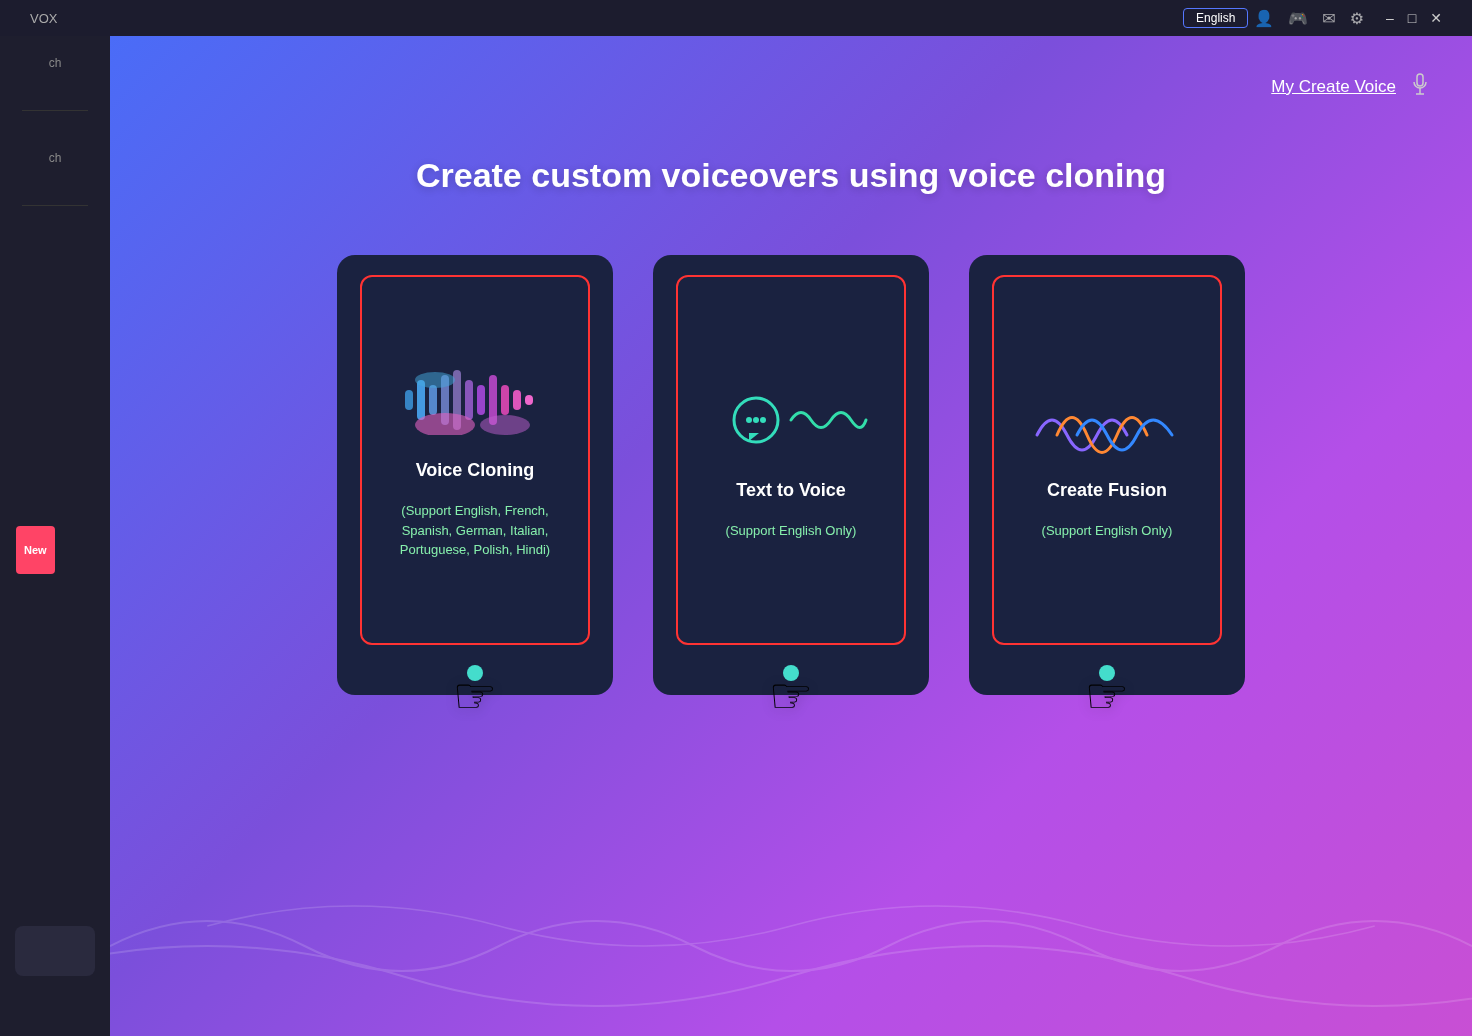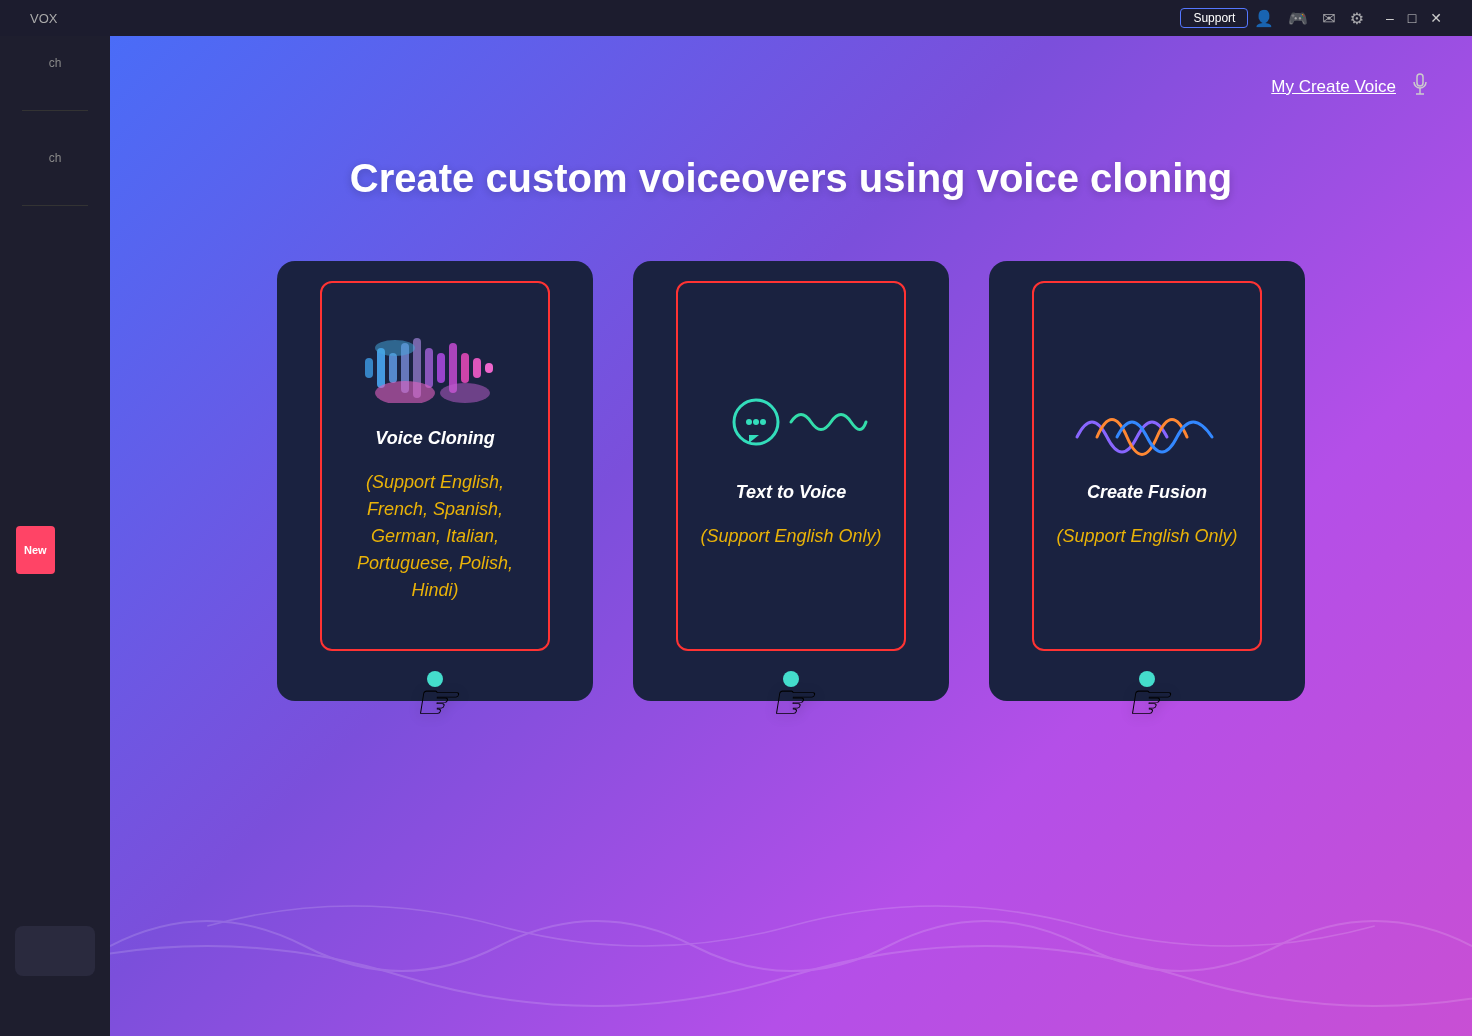--- a/index.html
+++ b/index.html
@@ -145,50 +145,49 @@
     }
     .mic-icon {
       color: #ddd;
       font-size: 20px;
     }
 
     
     .page-title {
       margin-top: 120px;
       color: #fff;
-      font-size: 40px;
+      font-size: 34px;
       font-weight: 700;
       text-align: center;
       text-shadow: 0 2px 8px rgba(0,0,0,0.2);
       z-index: 2;
     }
 
     
     .cards-container {
       display: flex;
       gap: 40px;
       margin-top: 60px;
       z-index: 2;
     }
 
     
     .card {
-      width: 316px;
+      width: 276px;
       height: 440px;
       background: #1a2240;
       border-radius: 18px;
       display: flex;
       flex-direction: column;
       align-items: center;
       justify-content: flex-start;
       padding: 0;
       position: relative;
       overflow: visible;
       cursor: pointer;
-      font-style: italic;
     }
     .card-inner {
       width: 230px;
       height: 370px;
       border: 2px solid #ff3333;
       border-radius: 12px;
       position: absolute;
       top: 20px;
       display: flex;
       flex-direction: column;
@@ -203,22 +202,22 @@
       align-items: center;
       justify-content: center;
     }
     .card-title {
       color: #fff;
       font-size: 18px;
       font-weight: 700;
       text-align: center;
     }
     .card-subtitle {
-      color: #eab308;
-      font-size: 18px;
+      color: #86efac;
+      font-size: 13px;
       text-align: center;
       padding: 0 16px;
       line-height: 1.5;
     }
 
     
     .cursor-hand {
       position: absolute;
       bottom: -30px;
       left: 50%;
@@ -269,21 +268,21 @@
     }
   </style>
 </head>
 <body>
 
 <div class="titlebar">
   <div class="titlebar-left">
     <span>VOX</span>
   </div>
   <div class="titlebar-center">
-    <button class="tutorial-btn">Support</button>
+    <button class="tutorial-btn">English</button>
     <div class="titlebar-icons">
       <span class="titlebar-icon">👤</span>
       <span class="titlebar-icon">🎮</span>
       <span class="titlebar-icon">✉</span>
       <span class="titlebar-icon">⚙</span>
     </div>
     <div class="win-controls">
       <span class="win-btn">–</span>
       <span class="win-btn">□</span>
       <span class="win-btn">✕</span>

